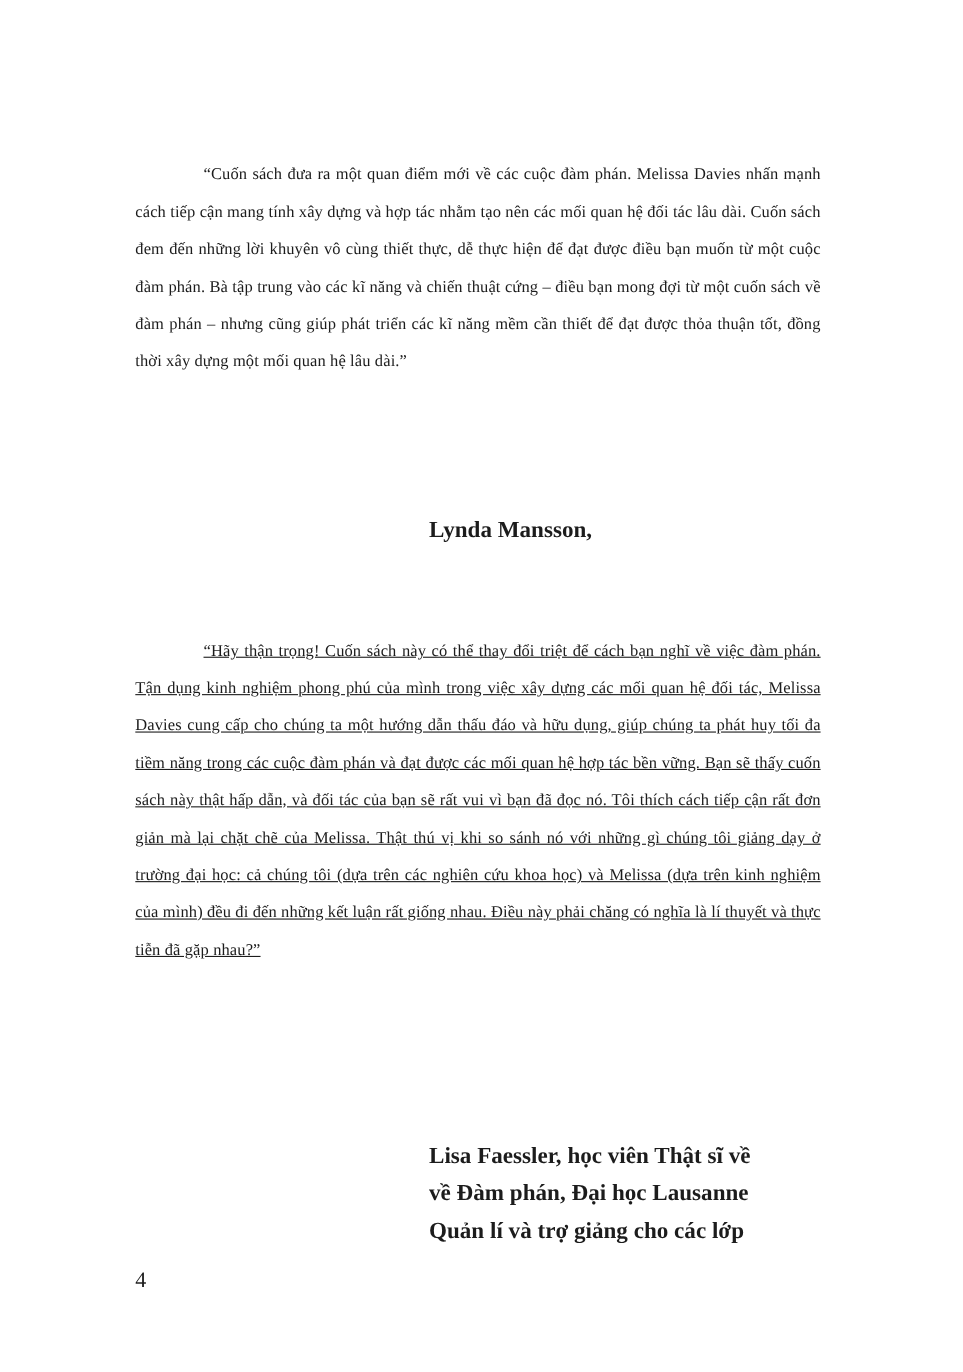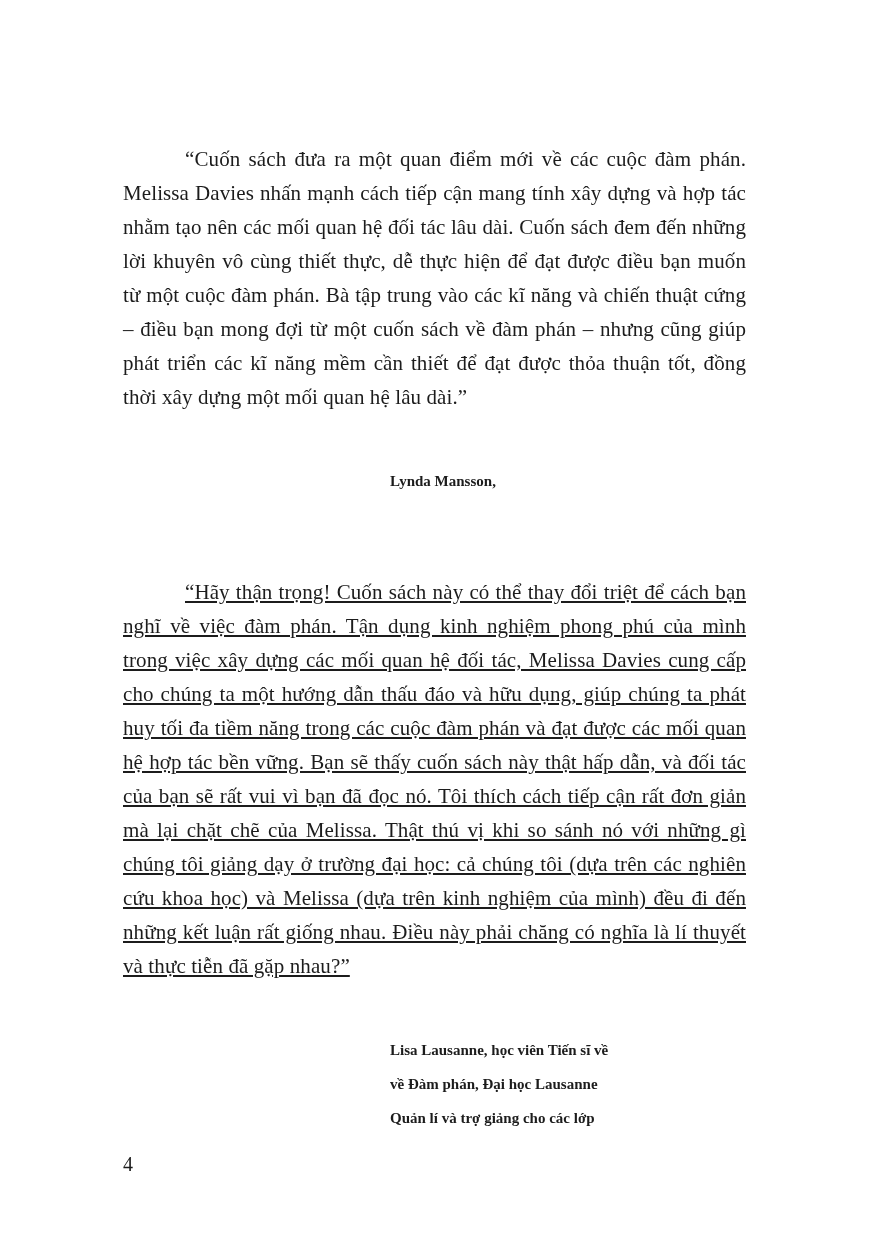--- a/index.html
+++ b/index.html
@@ -18,33 +18,33 @@
   }
   .book-page {
     position: absolute;
     inset: 0;
   }
   .quote {
     position: absolute;
     left: 123px;
     width: 623px;
     margin: 0;
-    font-size: 21px;
+    font-size: 15px;
     line-height: 34px;
     text-align: justify;
     text-indent: 62px;
     letter-spacing: 0.1px;
   }
   .quote-1 { top: 142px; }
   .quote-2 { top: 575px; text-decoration: underline; }
   .attribution {
     position: absolute;
     left: 390px;
     margin: 0;
-    font-size: 15px;
+    font-size: 21px;
     line-height: 34px;
     font-weight: bold;
     text-align: left;
   }
   .attribution-1 { top: 464px; }
   .attribution-2 { top: 1033px; }
   .attribution .attr-line {
     white-space: nowrap;
   }
   .page-number {
@@ -63,20 +63,20 @@
 
   <p class="quote quote-1">“Cuốn sách đưa ra một quan điểm mới về các cuộc đàm phán. Melissa Davies nhấn mạnh cách tiếp cận mang tính xây dựng và hợp tác nhằm tạo nên các mối quan hệ đối tác lâu dài. Cuốn sách đem đến những lời khuyên vô cùng thiết thực, dễ thực hiện để đạt được điều bạn muốn từ một cuộc đàm phán. Bà tập trung vào các kĩ năng và chiến thuật cứng – điều bạn mong đợi từ một cuốn sách về đàm phán – nhưng cũng giúp phát triển các kĩ năng mềm cần thiết để đạt được thỏa thuận tốt, đồng thời xây dựng một mối quan hệ lâu dài.”</p>
 
   <div class="attribution attribution-1">
     <div class="attr-line">Lynda Mansson,</div>
   </div>
 
   <p class="quote quote-2">“Hãy thận trọng! Cuốn sách này có thể thay đổi triệt để cách bạn nghĩ về việc đàm phán. Tận dụng kinh nghiệm phong phú của mình trong việc xây dựng các mối quan hệ đối tác, Melissa Davies cung cấp cho chúng ta một hướng dẫn thấu đáo và hữu dụng, giúp chúng ta phát huy tối đa tiềm năng trong các cuộc đàm phán và đạt được các mối quan hệ hợp tác bền vững. Bạn sẽ thấy cuốn sách này thật hấp dẫn, và đối tác của bạn sẽ rất vui vì bạn đã đọc nó. Tôi thích cách tiếp cận rất đơn giản mà lại chặt chẽ của Melissa. Thật thú vị khi so sánh nó với những gì chúng tôi giảng dạy ở trường đại học: cả chúng tôi (dựa trên các nghiên cứu khoa học) và Melissa (dựa trên kinh nghiệm của mình) đều đi đến những kết luận rất giống nhau. Điều này phải chăng có nghĩa là lí thuyết và thực tiễn đã gặp nhau?”</p>
 
   <div class="attribution attribution-2">
-    <div class="attr-line">Lisa Lausanne, học viên Tiến sĩ về</div>
+    <div class="attr-line">Lisa Faessler, học viên Thật sĩ về</div>
     <div class="attr-line">về Đàm phán, Đại học Lausanne</div>
     <div class="attr-line">Quản lí và trợ giảng cho các lớp</div>
   </div>
 
   <div class="page-number">4</div>
 
 </div>
 
 </body></html>

